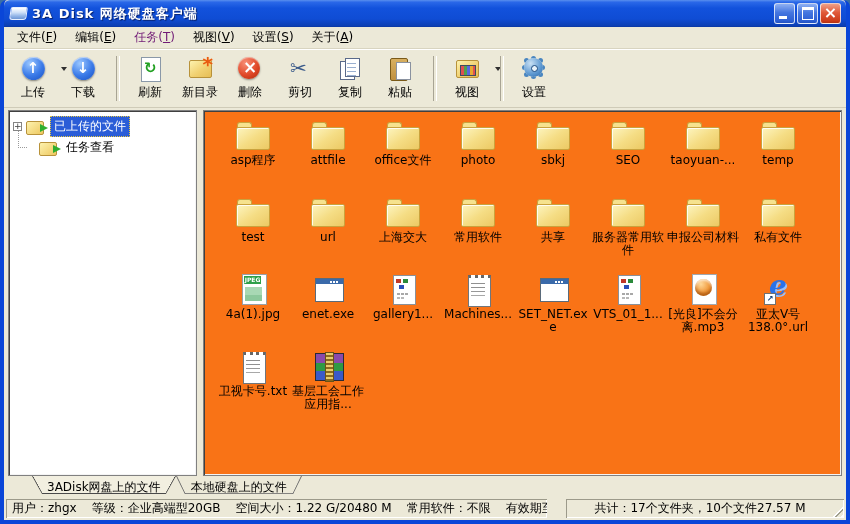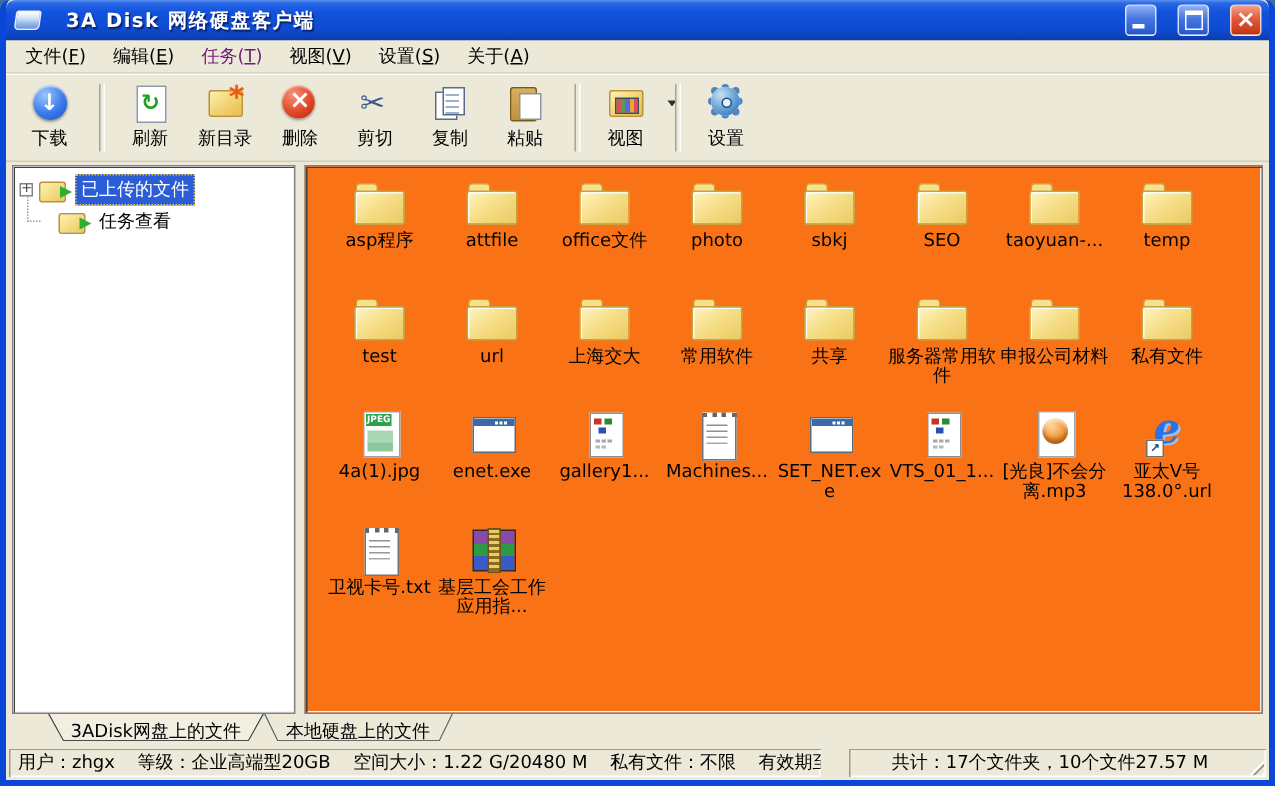--- a/index.html
+++ b/index.html
@@ -5,21 +5,21 @@
   * { box-sizing: border-box; margin: 0; padding: 0; }
   html,body { width:850px; height:524px; }
   body { font-family:"DejaVu Sans",sans-serif; font-size:12px; background:#3a6ea5; overflow:hidden; }
 
   .window { width:850px; height:524px; border:4px solid #0a46d8; border-top:none;
             border-radius:7px 7px 0 0; background:#ece9d8; display:flex; flex-direction:column; }
 
   
   .titlebar { height:27px; flex:0 0 27px; display:flex; align-items:center; padding:0 5px 0 6px;
     background:linear-gradient(180deg,#5a90ee 0%,#2a68e8 8%,#1252dc 30%,#0f4cd4 70%,#0c3fb4 95%,#0a36a0 100%);
-    border-radius:6px 6px 0 0;gap:12px; }
+    border-radius:6px 6px 0 0; }
   .app-icon { width:17px; height:13px; margin-right:5px; border-radius:2px 2px 3px 3px;
     background:linear-gradient(180deg,#ffffff,#cfe0f8 40%,#8fb2e6 75%,#6f96d4);
     border:1px solid #e8f0ff; transform:skewX(-8deg); }
   .title-text { color:#fff; font-weight:bold; font-size:13px; letter-spacing:1px;
     text-shadow:1px 1px 1px rgba(0,0,30,.6); flex:1; white-space:nowrap; overflow:hidden; }
   .winbtn { width:21px; height:21px; margin-left:2px; border-radius:3px; border:1px solid rgba(255,255,255,.75);
     display:flex; align-items:center; justify-content:center; cursor:pointer; position:relative; }
   .btn-min,.btn-max { background:linear-gradient(180deg,#8fb0f2,#4576e0 45%,#2c5ed2 90%,#2050c0); }
   .btn-close { background:linear-gradient(180deg,#f0a088,#e0593a 45%,#cc3a18 90%,#b03010); }
   .btn-min::after { content:""; width:8px; height:3px; background:#fff; position:absolute; bottom:4px; left:4px; }
@@ -195,20 +195,25 @@
   <div class="menu-item disabled"><span>任务(</span><span class="mkey">T</span><span>)</span></div>
 
   <div class="menu-item"><span>视图(</span><span class="mkey">V</span><span>)</span></div>
 
   <div class="menu-item"><span>设置(</span><span class="mkey">S</span><span>)</span></div>
 
   <div class="menu-item"><span>关于(</span><span class="mkey">A</span><span>)</span></div>
 </div>
 
   <div class="toolbar">
+  <div class="tb-btn">
+    <span class="tb-ic up-icon"></span>
+    <span class="tb-label">上传</span>
+    <span class="darr show"></span>
+  </div>
 
   <div class="tb-btn">
     <span class="tb-ic down-icon"></span>
     <span class="tb-label">下载</span>
 
   </div>
 
   <div class="tb-btn gs">
     <span class="tb-ic refresh-icon"></span>
     <span class="tb-label">刷新</span>
@@ -419,21 +424,21 @@
 </div>
 
   <div class="statusbar">
     <div class="status-sec status-left">
   <span>用户：zhgx</span>
 
   <span>等级：企业高端型20GB</span>
 
   <span>空间大小：1.22 G/20480 M</span>
 
-  <span>私有文件：不限</span>
+  <span>常用软件：不限</span>
 
   <span>有效期至：2009-05-29</span>
 </div>
     <div class="status-sec status-right">
       <span>共计：17个文件夹，10个文件27.57 M</span>
       <span class="grip"></span>
     </div>
   </div>
 
 </div>

